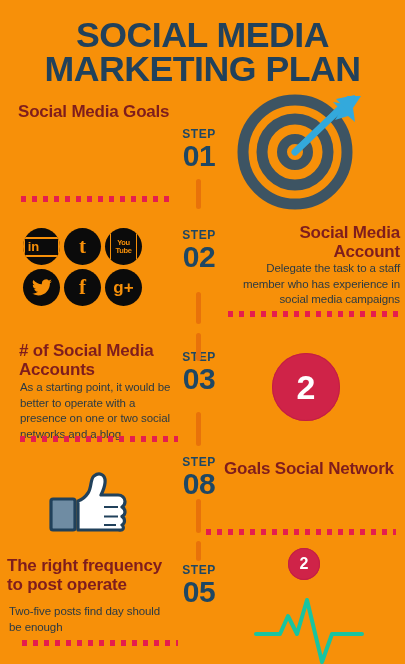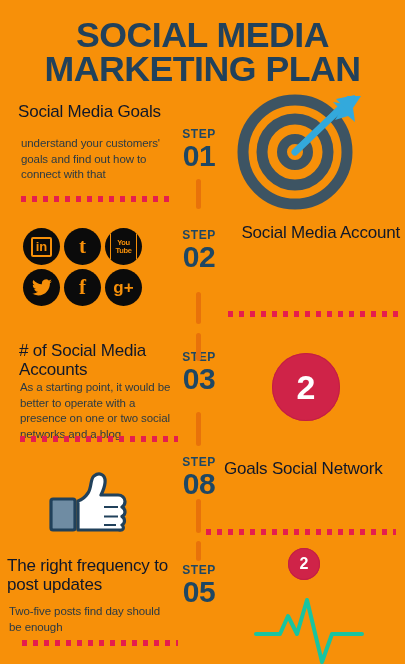--- a/index.html
+++ b/index.html
@@ -20,24 +20,24 @@
     font-size:35px;
     line-height:34px;
     letter-spacing:-0.5px;
     font-family:"Liberation Sans","DejaVu Sans",sans-serif;
     transform:scaleX(1.02);
   }
   .title-line.l2{font-size:35px;}
 
   
   .head-red{
-    color:#0f172a;
+    color:#7f1d1d;
     font-size:17px;
     line-height:19px;
-    font-weight:normal;
+    font-weight:bold;
     letter-spacing:-0.2px;
   }
   .body-txt{
     color:#2B3A44;
     font-size:11.5px;
     line-height:15.5px;
     letter-spacing:-0.1px;
   }
   .step-wrap{color:#1F4763;text-align:center;line-height:1;}
   .step-lbl{font-size:12px;font-weight:bold;letter-spacing:0.6px;display:block;}
@@ -57,21 +57,21 @@
   .soc-grid{position:absolute;display:flex;flex-wrap:wrap;width:126px;gap:4px;}
   .soc{
     width:37px;height:37px;border-radius:50%;
     background:#0B0B0B;
     display:flex;align-items:center;justify-content:center;
     color:#F79009;
     font-weight:bold;
     overflow:hidden;
   }
   .soc .g{line-height:1;display:block;text-align:center;}
-  .soc.li .g{font-size:16px;border:2px solid #F79009;border-radius:2px;padding:1px 3px 2px 3px;font-size:13px;}
+  .soc.li .g{font-size:16px;border:2px solid #F79009;border-radius:2px;padding:1px 19px 2px 3px;font-size:13px;}
   .soc.tu .g{font-size:21px;font-family:"Liberation Serif","DejaVu Serif",serif;}
   .soc.yt .g{font-size:7.5px;line-height:8px;letter-spacing:-0.3px;}
   .soc.fb .g{font-size:21px;font-family:"Liberation Serif","DejaVu Serif",serif;}
   .soc.gp .g{font-size:17px;}
 
   
   .badge{
     border-radius:50%;
     background:#CF2348;
     color:#FFFFFF;
@@ -92,23 +92,20 @@
 
 <div id="page">
 
   <div class="title-block">
     <div class="title-line l1">SOCIAL MEDIA</div>
     <div class="title-line l2">MARKETING PLAN</div>
   </div>
 
   <div style="position:absolute;left:18px;top:86px;width:160px;">
     <div class="head-red">Social Media Goals</div>
-  </div>
-  <div style="position:absolute;left:21px;top:120px;width:152px;">
-    <div class="body-txt">understand your customers' goals and find out how to connect with that</div>
   </div>
   <div class="step-wrap" style="position:absolute;left:172px;top:112px;width:54px;">
     <span class="step-lbl">STEP</span>
     <span class="step-num">01</span>
   </div>
 
   <div class="target" style="left:237px;top:74px;">
     <svg width="126" height="122" viewBox="0 0 126 122">
       <circle cx="58" cy="62" r="52" fill="none" stroke="#3D5463" stroke-width="11"></circle>
       <circle cx="58" cy="62" r="33" fill="none" stroke="#3D5463" stroke-width="11"></circle>
@@ -146,20 +143,23 @@
   </div>
 
   <div class="step-wrap" style="position:absolute;left:172px;top:213px;width:54px;">
     <span class="step-lbl">STEP</span>
     <span class="step-num">02</span>
   </div>
 
   <div style="position:absolute;left:232px;top:207px;width:168px;text-align:right;">
     <div class="head-red">Social Media Account</div>
   </div>
+  <div style="position:absolute;left:230px;top:245px;width:170px;text-align:right;">
+    <div class="body-txt">Delegate the task to a staff member who has experience in social media campaigns</div>
+  </div>
 
   <div class="dots" style="position:absolute;left:228px;top:295px;width:172px;"></div>
   <div class="vbar" style="left:196px;top:276px;height:32px;"></div>
 
   <div style="position:absolute;left:20px;top:364px;width:160px;">
     <div class="body-txt">As a starting point, it would be better to operate with a presence on one or two social networks and a blog.</div>
   </div>
   <div style="position:absolute;left:19px;top:325px;width:160px;">
     <div class="head-red"># of Social Media Accounts</div>
   </div>
@@ -193,21 +193,21 @@
   </div>
 
   <div style="position:absolute;left:224px;top:443px;width:180px;text-align:left;">
     <div class="head-red">Goals Social Network</div>
   </div>
 
   <div class="dots" style="position:absolute;left:206px;top:513px;width:190px;"></div>
   <div class="vbar" style="left:196px;top:483px;height:34px;"></div>
 
   <div style="position:absolute;left:7px;top:540px;width:172px;">
-    <div class="head-red">The right frequency to post updates</div>
+    <div class="head-red">The right frequency to post operate</div>
   </div>
   <div style="position:absolute;left:9px;top:588px;width:160px;">
     <div class="body-txt">Two-five posts find day should be enough</div>
   </div>
 
   <div class="step-wrap" style="position:absolute;left:172px;top:548px;width:54px;">
     <span class="step-lbl">STEP</span>
     <span class="step-num">05</span>
   </div>
 

